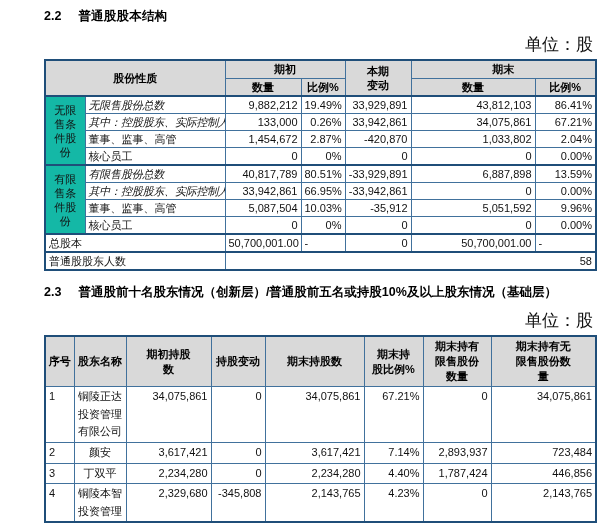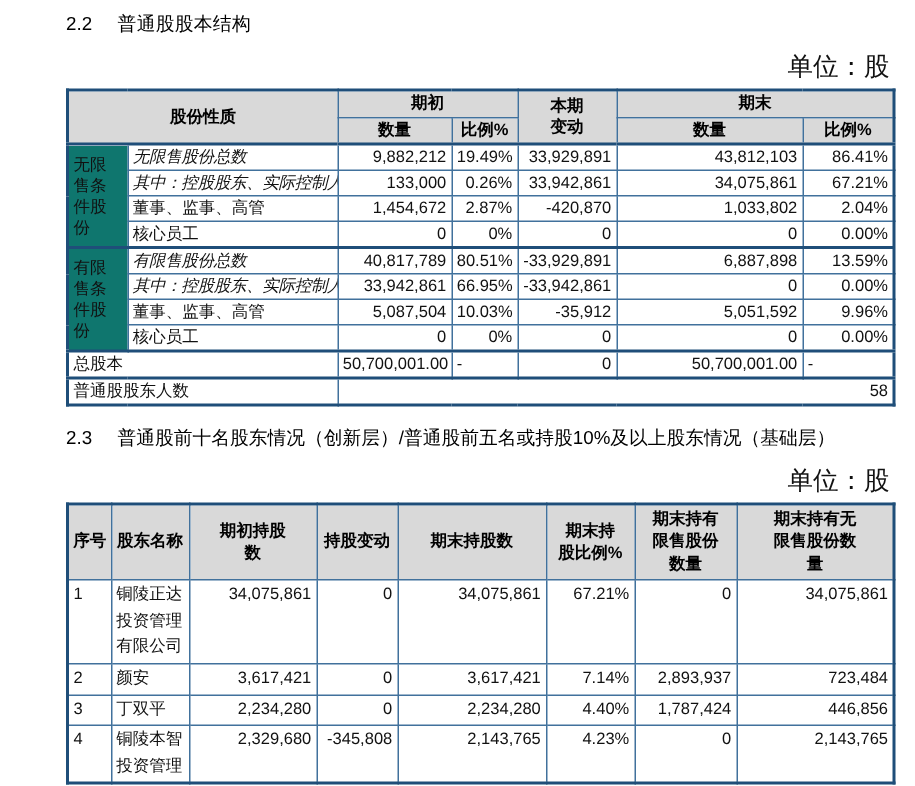--- a/index.html
+++ b/index.html
@@ -10,44 +10,44 @@
   }
   *{box-sizing:border-box;}
   html,body{margin:0;padding:0;}
   body{
     width:610px;height:524px;background:#ffffff;color:var(--text);
     font-family:"Liberation Sans","DejaVu Sans",sans-serif;
     overflow:hidden;
   }
   .page{padding:8px 0 0 44px;}
   .content{width:551px;}
-  .sec-title{display:flex;font-weight:normal;font-size:12.5px;line-height:16px;color:#000;}
+  .sec-title{display:flex;font-weight:bold;font-size:12.5px;line-height:16px;color:#000;}
   .sec-title .num{margin-right:13px;}
   .sec-title .txt{white-space:nowrap;letter-spacing:0.2px;}
   .unit{text-align:right;font-size:17px;margin:9px 2px 3px 0;}
   table{border-collapse:collapse;table-layout:fixed;width:551px;background:#fff;}
   .t22,.t23{border:2px solid var(--border-dark);}
   .t22 th,.t22 td,.t23 th,.t23 td{
     border:1px solid var(--border-light);
     font-size:11px;overflow:hidden;padding:1px 3px;
   }
   th{background:var(--header-bg);font-weight:bold;text-align:center;color:#000;}
   .pre{white-space:pre-line;}
   .num{text-align:right;padding-right:4px;font-variant-numeric:tabular-nums;}
   .ctr{text-align:left;}
   .lft{text-align:left;white-space:nowrap;letter-spacing:-0.2px;padding-left:4px;font-style:italic;}
   .bold{font-weight:normal;margin-top:36px;}
   .t22 td{height:17px;line-height:14px;}
   .t22 th{height:18px;line-height:14px;}
-  .vlab{white-space:pre-line;line-height:16.5px;padding:0;vertical-align:middle;background:#0f766e;font-weight:normal;}
+  .vlab{text-align:center;white-space:pre-line;line-height:16.5px;padding:0;vertical-align:middle;background:#14b8a6;font-weight:normal;}
   tr.sep>td{border-top:2px solid var(--border-dark);}
   .t22 thead tr:last-child th{border-bottom:2px solid var(--border-dark);}
   .t23 th{padding:2px 1px;line-height:15px;vertical-align:middle;}
   .t23 td{vertical-align:top;line-height:17.5px;padding:1px 3px;}
-  .t23 .name{white-space:pre-line;word-break:break-all;}
+  .t23 .name{text-align:center;white-space:pre-line;word-break:break-all;}
   .t23 tr.hh  th{height:46px;}
   .t23 tr.r1 td{height:56px;}
   .t23 tr.r2 td{height:20px;}
   .t23 tr.r4 td{height:33px;}
   .gap{height:13px;}
 </style>
 </head>
 <body>
 
 <div class="page">

